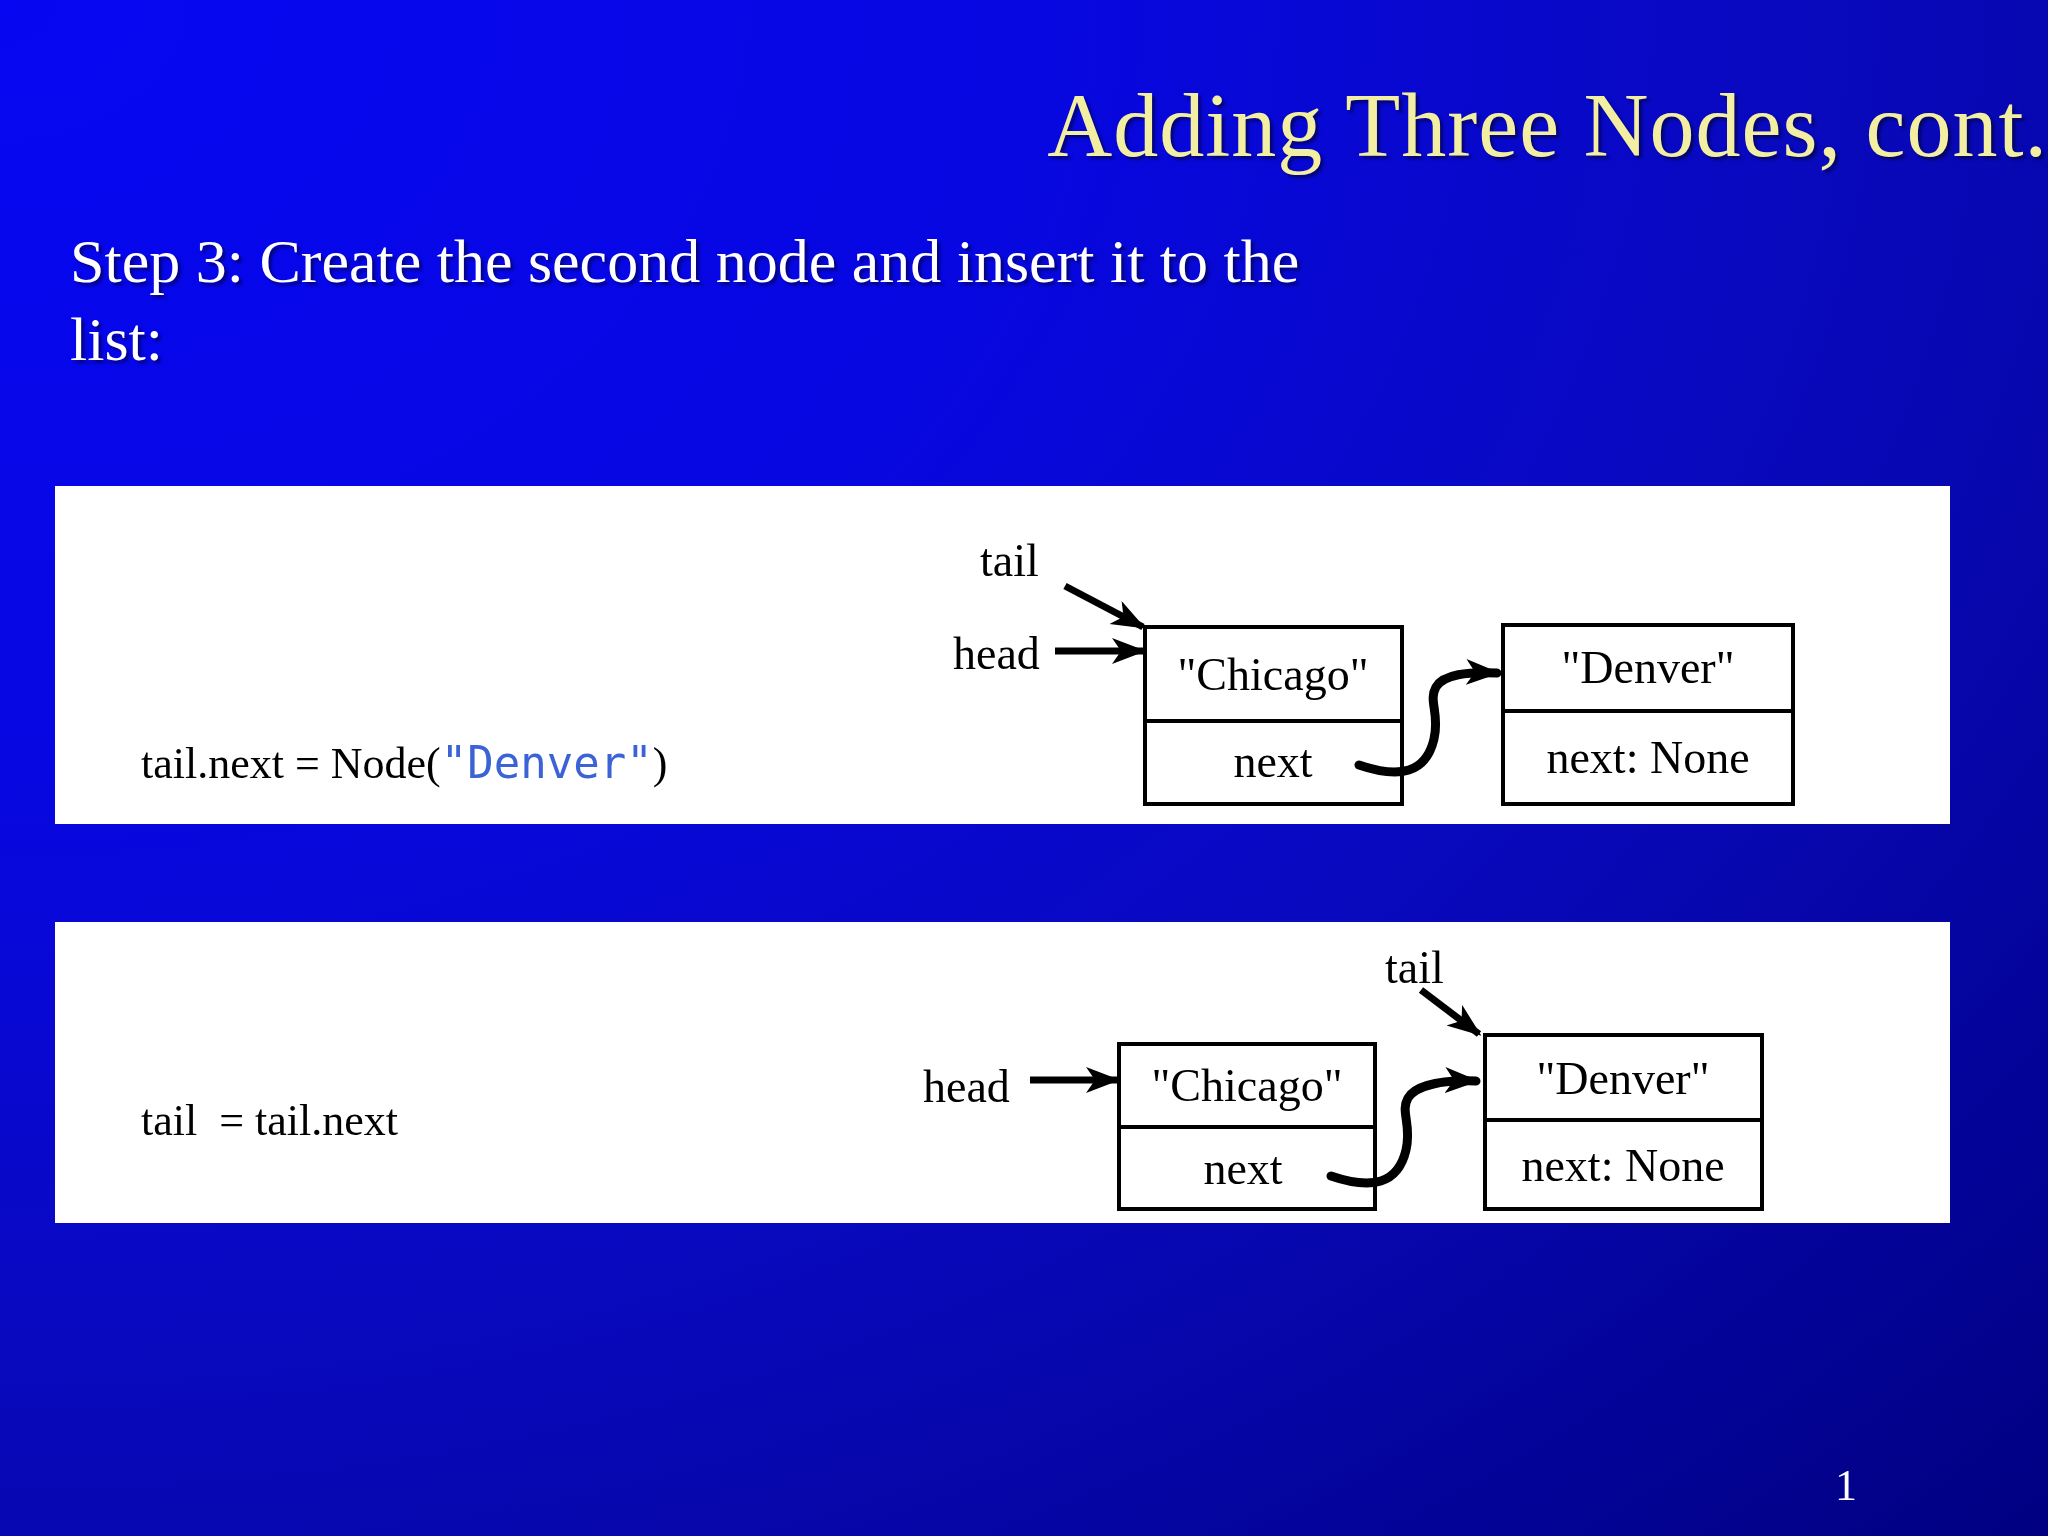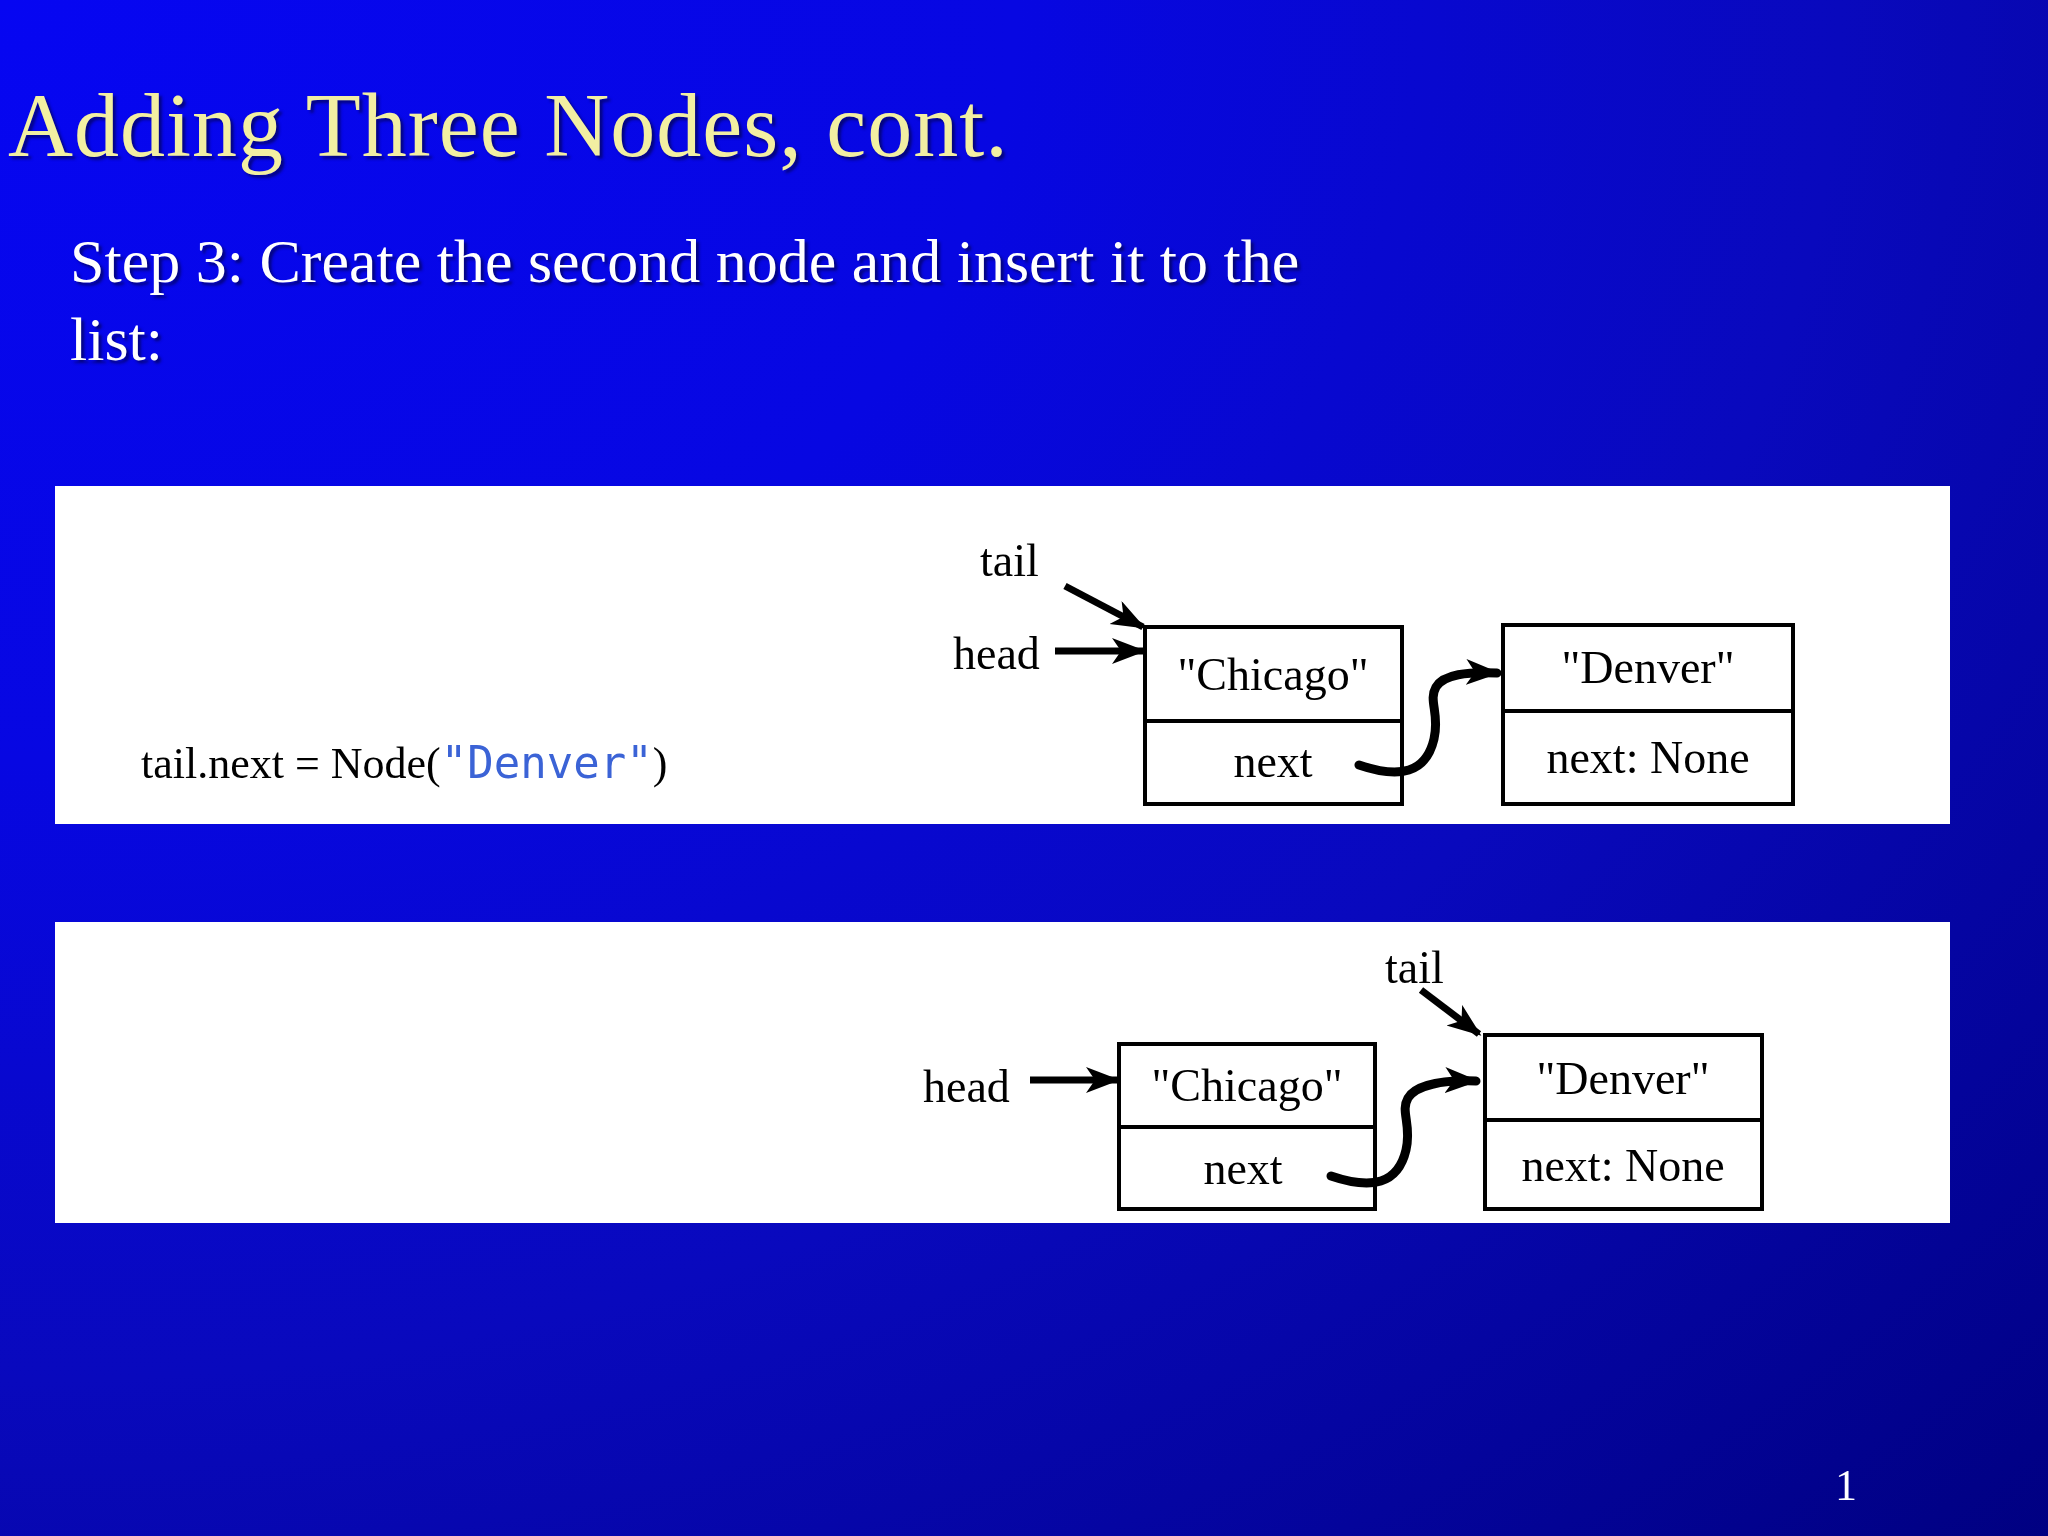--- a/index.html
+++ b/index.html
@@ -3,21 +3,21 @@
 <meta charset="utf-8">
 <style>
   html,body { margin:0; padding:0; background:#000; }
   .slide {
     position:relative; width:2048px; height:1536px; overflow:hidden;
     font-family:"Liberation Serif","DejaVu Serif",serif;
     background: radial-gradient(ellipse 155% 155% at 0% 0%,
       #0606f2 0%, #0707e2 32%, #0909bd 58%, #000080 92%);
   }
   .title {
-    position:absolute; left:8px; right:0; top:74px; text-align:left;
+    position:absolute; left:8px; right:0; top:74px; text-align:right;
     font-size:90px; color:#f2efa2; letter-spacing:1px;
     text-shadow:3px 3px 3px rgba(0,0,0,0.45);
     white-space:nowrap;
   }
   .step {
     position:absolute; left:70px; top:222px; width:1860px;
     font-size:62px; line-height:1.26; color:#ffffff;
     text-shadow:3px 3px 3px rgba(0,0,0,0.45);
   }
   .panel {
@@ -83,20 +83,23 @@
       <path d="M 1304 279 C 1345 293, 1371 287, 1379 253 C 1385 227, 1373 215, 1381 201 C 1389 188, 1412 186, 1442 187" fill="none" stroke="#000" stroke-width="9" stroke-linecap="round" marker-end="url(#ah1)"></path>
 
       <rect x="1448" y="139" width="290" height="179" fill="#fff" stroke="#000" stroke-width="4"></rect>
       <line x1="1448" y1="225" x2="1738" y2="225" stroke="#000" stroke-width="4"></line>
       <text x="1593" y="197" text-anchor="middle">"Denver"</text>
       <text x="1593" y="287" text-anchor="middle">next: None</text>
     </svg>
   </section>
 
   <section class="panel panel-2">
+    <div class="code">
+      <span>tail  = tail.next</span>
+    </div>
 
     <svg class="diagram" viewBox="0 0 1895 301">
       <defs>
         <marker id="ah2" markerUnits="userSpaceOnUse" markerWidth="38" markerHeight="28" refX="31" refY="13" orient="auto">
           <path d="M0,0 L34,13 L0,26 L9,13 Z" fill="#000"></path>
         </marker>
       </defs>
 
       <text x="868" y="180">head</text>
       <line x1="975" y1="158" x2="1062" y2="158" stroke="#000" stroke-width="7" marker-end="url(#ah2)"></line>

